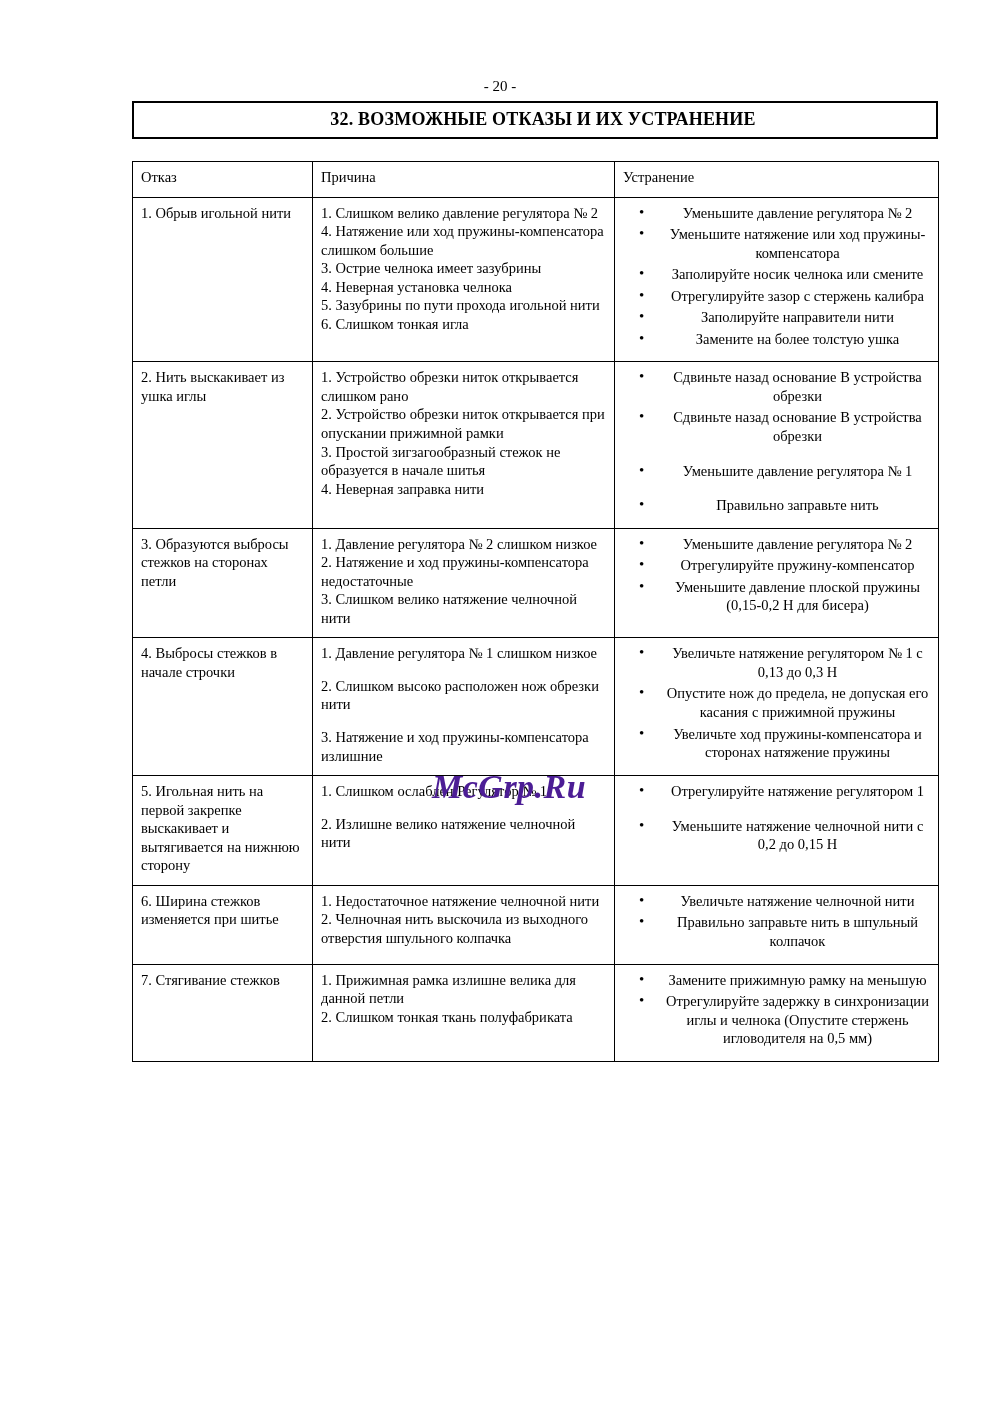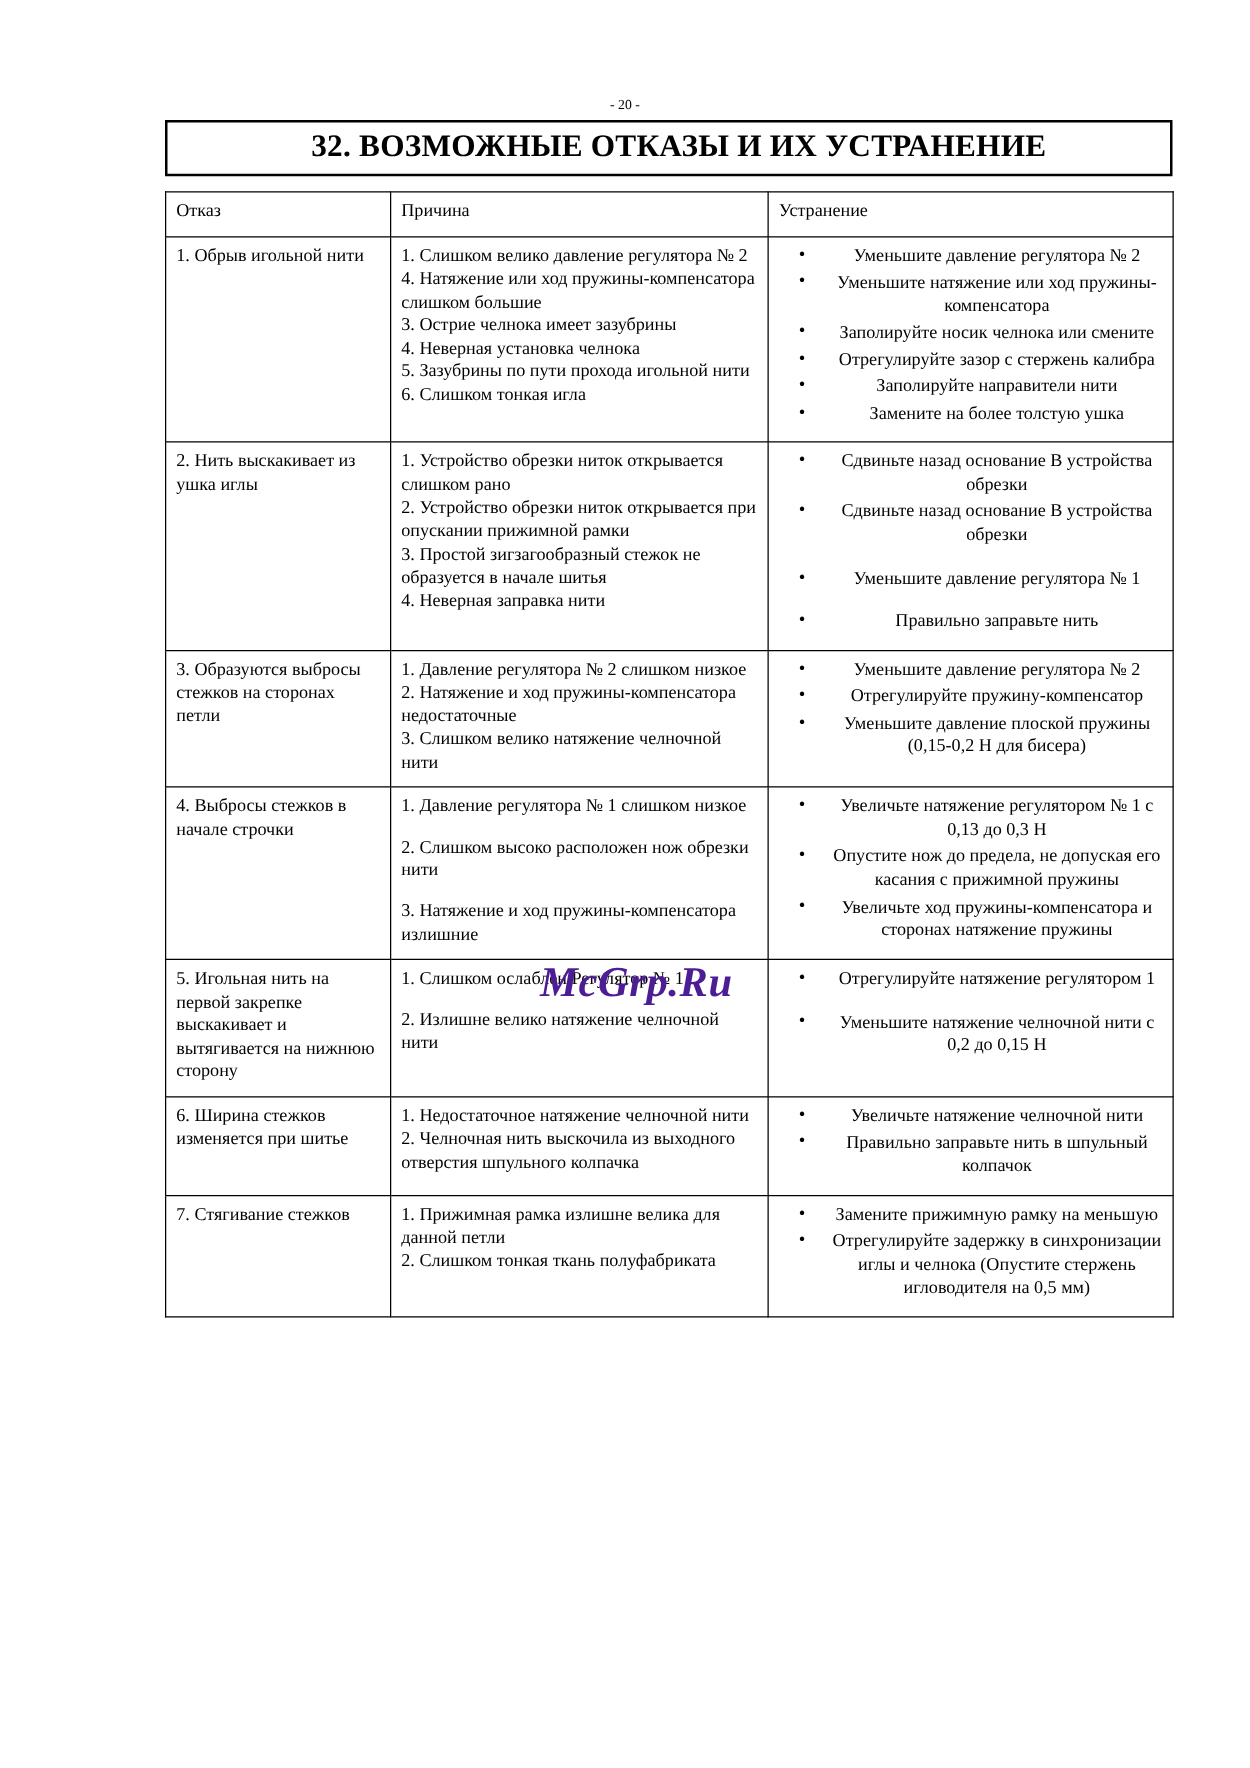--- a/index.html
+++ b/index.html
@@ -17,39 +17,39 @@
   }
   .page {
     position: relative;
     width: 1000px;
     height: 1414px;
     box-sizing: border-box;
     padding: 0;
   }
   .page-number {
     text-align: center;
-    font-size: 11px;
+    font-size: 15px;
     margin-top: 78px;
     font-family: "Liberation Serif", serif;
   }
   .title-box {
     margin: 6px 62px 0 132px;
     border: 2px solid #000;
     text-align: center;
     padding: 6px 0 7px 0;
   }
   .title-box .title-text {
-    font-size: 25px;
+    font-size: 18px;
     font-weight: bold;
     letter-spacing: 0.2px;
     font-family: "Liberation Serif", serif;
     margin-left: 16px;
   }
   table.fault-table {
-    margin: 12px 62px 0 132px;
+    margin: 22px 62px 0 132px;
     border-collapse: collapse;
     width: 806px;
     table-layout: fixed;
   }
   table.fault-table td, table.fault-table th {
     border: 1px solid #000;
     vertical-align: top;
     padding: 6px 8px 10px 8px;
     font-size: 14.5px;
     line-height: 1.28;

